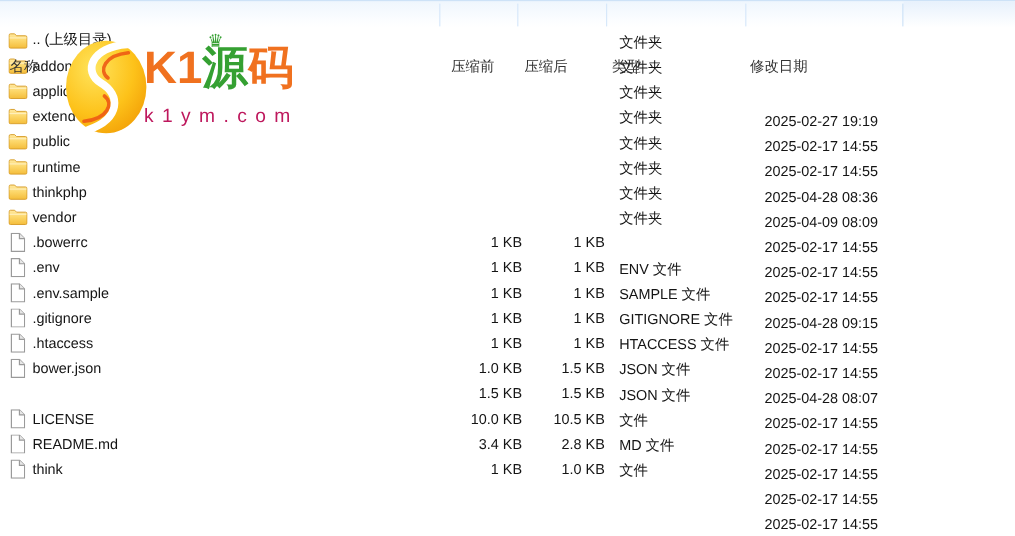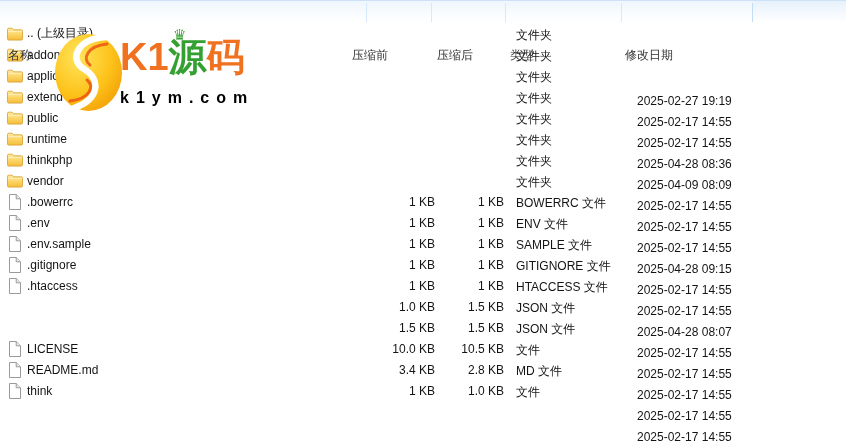--- a/index.html
+++ b/index.html
@@ -14,21 +14,21 @@
   
   .list-header {
     position:absolute; left:0; top:0; width:846px; height:23px;
     background:linear-gradient(to bottom,#eff6fd 0%,#fbfdff 70%,#ffffff 100%);
     border-top:1px solid #cde2f7;
     font-size:12px; color:#333;
     z-index:1;
   }
   .hcol { position:absolute; top:4px; white-space:nowrap; cursor:default;margin-top:42px; }
   .hcol-name   { left:8px;   }
-  .hcol-before { left:352px; }
+  .hcol-before { left:376px; }
   .hcol-after  { left:437px; }
   .hcol-type   { left:510px; }
   .hcol-date   { left:625px; }
   .hsep { position:absolute; top:2px; width:1px; height:19px; background:#d7e8fa; }
   .hsep1 { left:366px; } .hsep2 { left:431px; } .hsep3 { left:505px; }
   .hsep4 { left:621px; } .hsep5 { left:752px; background:#c3dcf6; }
   .header-tail {
     position:absolute; left:753px; top:0; right:0; height:22px;
     background:linear-gradient(to bottom,#e7f1fc, #ffffff);
   }
@@ -58,21 +58,21 @@
   }
   .wm-k1   { color:#f0711f; }
   .wm-yuan { color:#35a032; }
   .wm-ma   { color:#f0711f; }
   .wm-crown {
     position:absolute; left:53px; top:-9px;
     font-size:15px; color:#35a032; line-height:1;
   }
   .wm-line2 {
     margin-top:6px;
-    font-size:16px; font-weight:bold; color:#000000;
+    font-size:16px; font-weight:normal; color:#be185d;
     letter-spacing:7px; white-space:nowrap;
   }
 </style>
 </head>
 <body>
 
 <div class="list-header">
   <span class="hcol hcol-name">名称</span>
   <span class="hcol hcol-before">压缩前</span>
   <span class="hcol hcol-after">压缩后</span>
@@ -285,21 +285,20 @@
       <span class="icon icon-file">
         <svg width="13" height="16" viewBox="0 0 13 16">
           <path d="M1.5 0.5 L8.2 0.5 L12.5 4.8 L12.5 15.5 L1.5 15.5 Z" fill="#ffffff" stroke="#9a9a9a" stroke-width="1"></path>
           <path d="M8.2 0.5 L8.2 4.8 L12.5 4.8" fill="#e8e8e8" stroke="#9a9a9a" stroke-width="1"></path>
         </svg>
       </span>
       <span class="name-label">.bowerrc</span>
     </span>
     <span class="cell-before">1 KB</span>
     <span class="cell-after">1 KB</span>
-    <span class="cell-type">BOWERRC 文件</span>
     <span class="cell-date">2025-02-17 14:55</span>
   </div>
 
   <div class="row file">
     <span class="cell-name">
 
       <span class="icon icon-file">
         <svg width="13" height="16" viewBox="0 0 13 16">
           <path d="M1.5 0.5 L8.2 0.5 L12.5 4.8 L12.5 15.5 L1.5 15.5 Z" fill="#ffffff" stroke="#9a9a9a" stroke-width="1"></path>
           <path d="M8.2 0.5 L8.2 4.8 L12.5 4.8" fill="#e8e8e8" stroke="#9a9a9a" stroke-width="1"></path>
@@ -358,20 +357,30 @@
       </span>
       <span class="name-label">.htaccess</span>
     </span>
     <span class="cell-before">1 KB</span>
     <span class="cell-after">1 KB</span>
     <span class="cell-type">HTACCESS 文件</span>
     <span class="cell-date">2025-04-28 08:07</span>
   </div>
 
   <div class="row file">
+    <span class="cell-name">
+
+      <span class="icon icon-file">
+        <svg width="13" height="16" viewBox="0 0 13 16">
+          <path d="M1.5 0.5 L8.2 0.5 L12.5 4.8 L12.5 15.5 L1.5 15.5 Z" fill="#ffffff" stroke="#9a9a9a" stroke-width="1"></path>
+          <path d="M8.2 0.5 L8.2 4.8 L12.5 4.8" fill="#e8e8e8" stroke="#9a9a9a" stroke-width="1"></path>
+        </svg>
+      </span>
+      <span class="name-label">bower.json</span>
+    </span>
     <span class="cell-before">1.0 KB</span>
     <span class="cell-after">1.5 KB</span>
     <span class="cell-type">JSON 文件</span>
     <span class="cell-date">2025-02-17 14:55</span>
   </div>
 
   <div class="row file">
     <span class="cell-before">1.5 KB</span>
     <span class="cell-after">1.5 KB</span>
     <span class="cell-type">JSON 文件</span>

